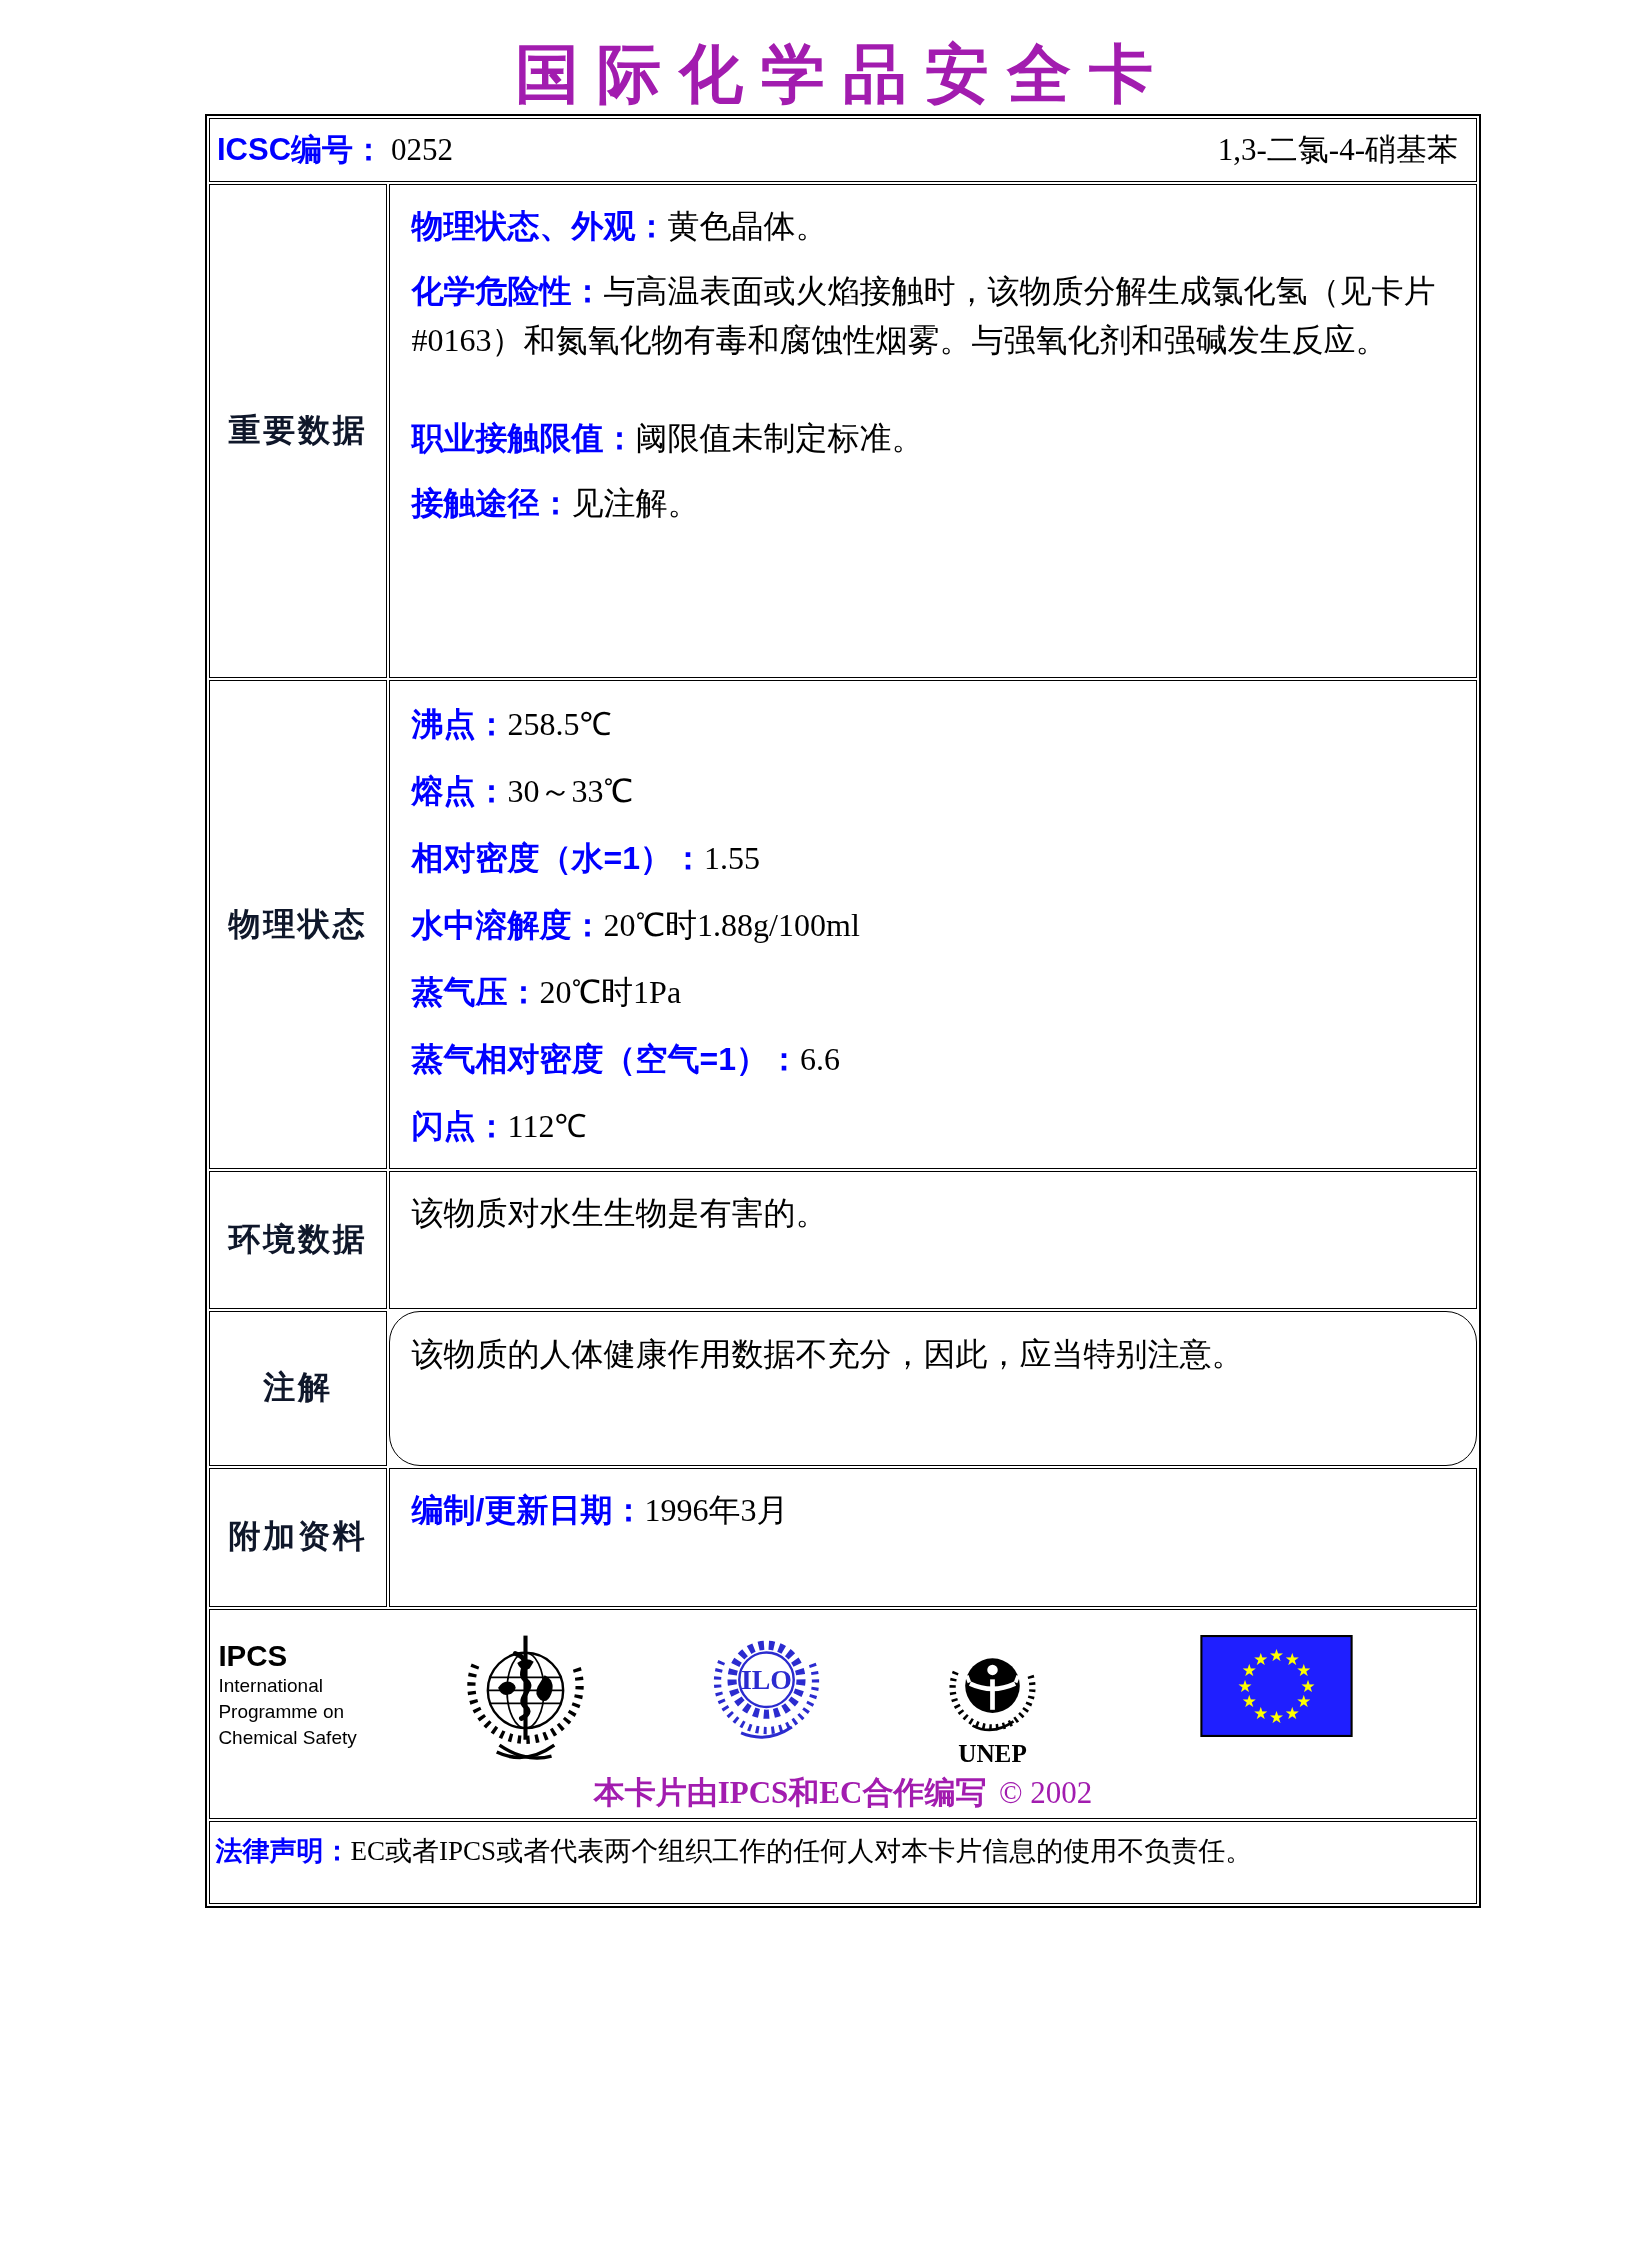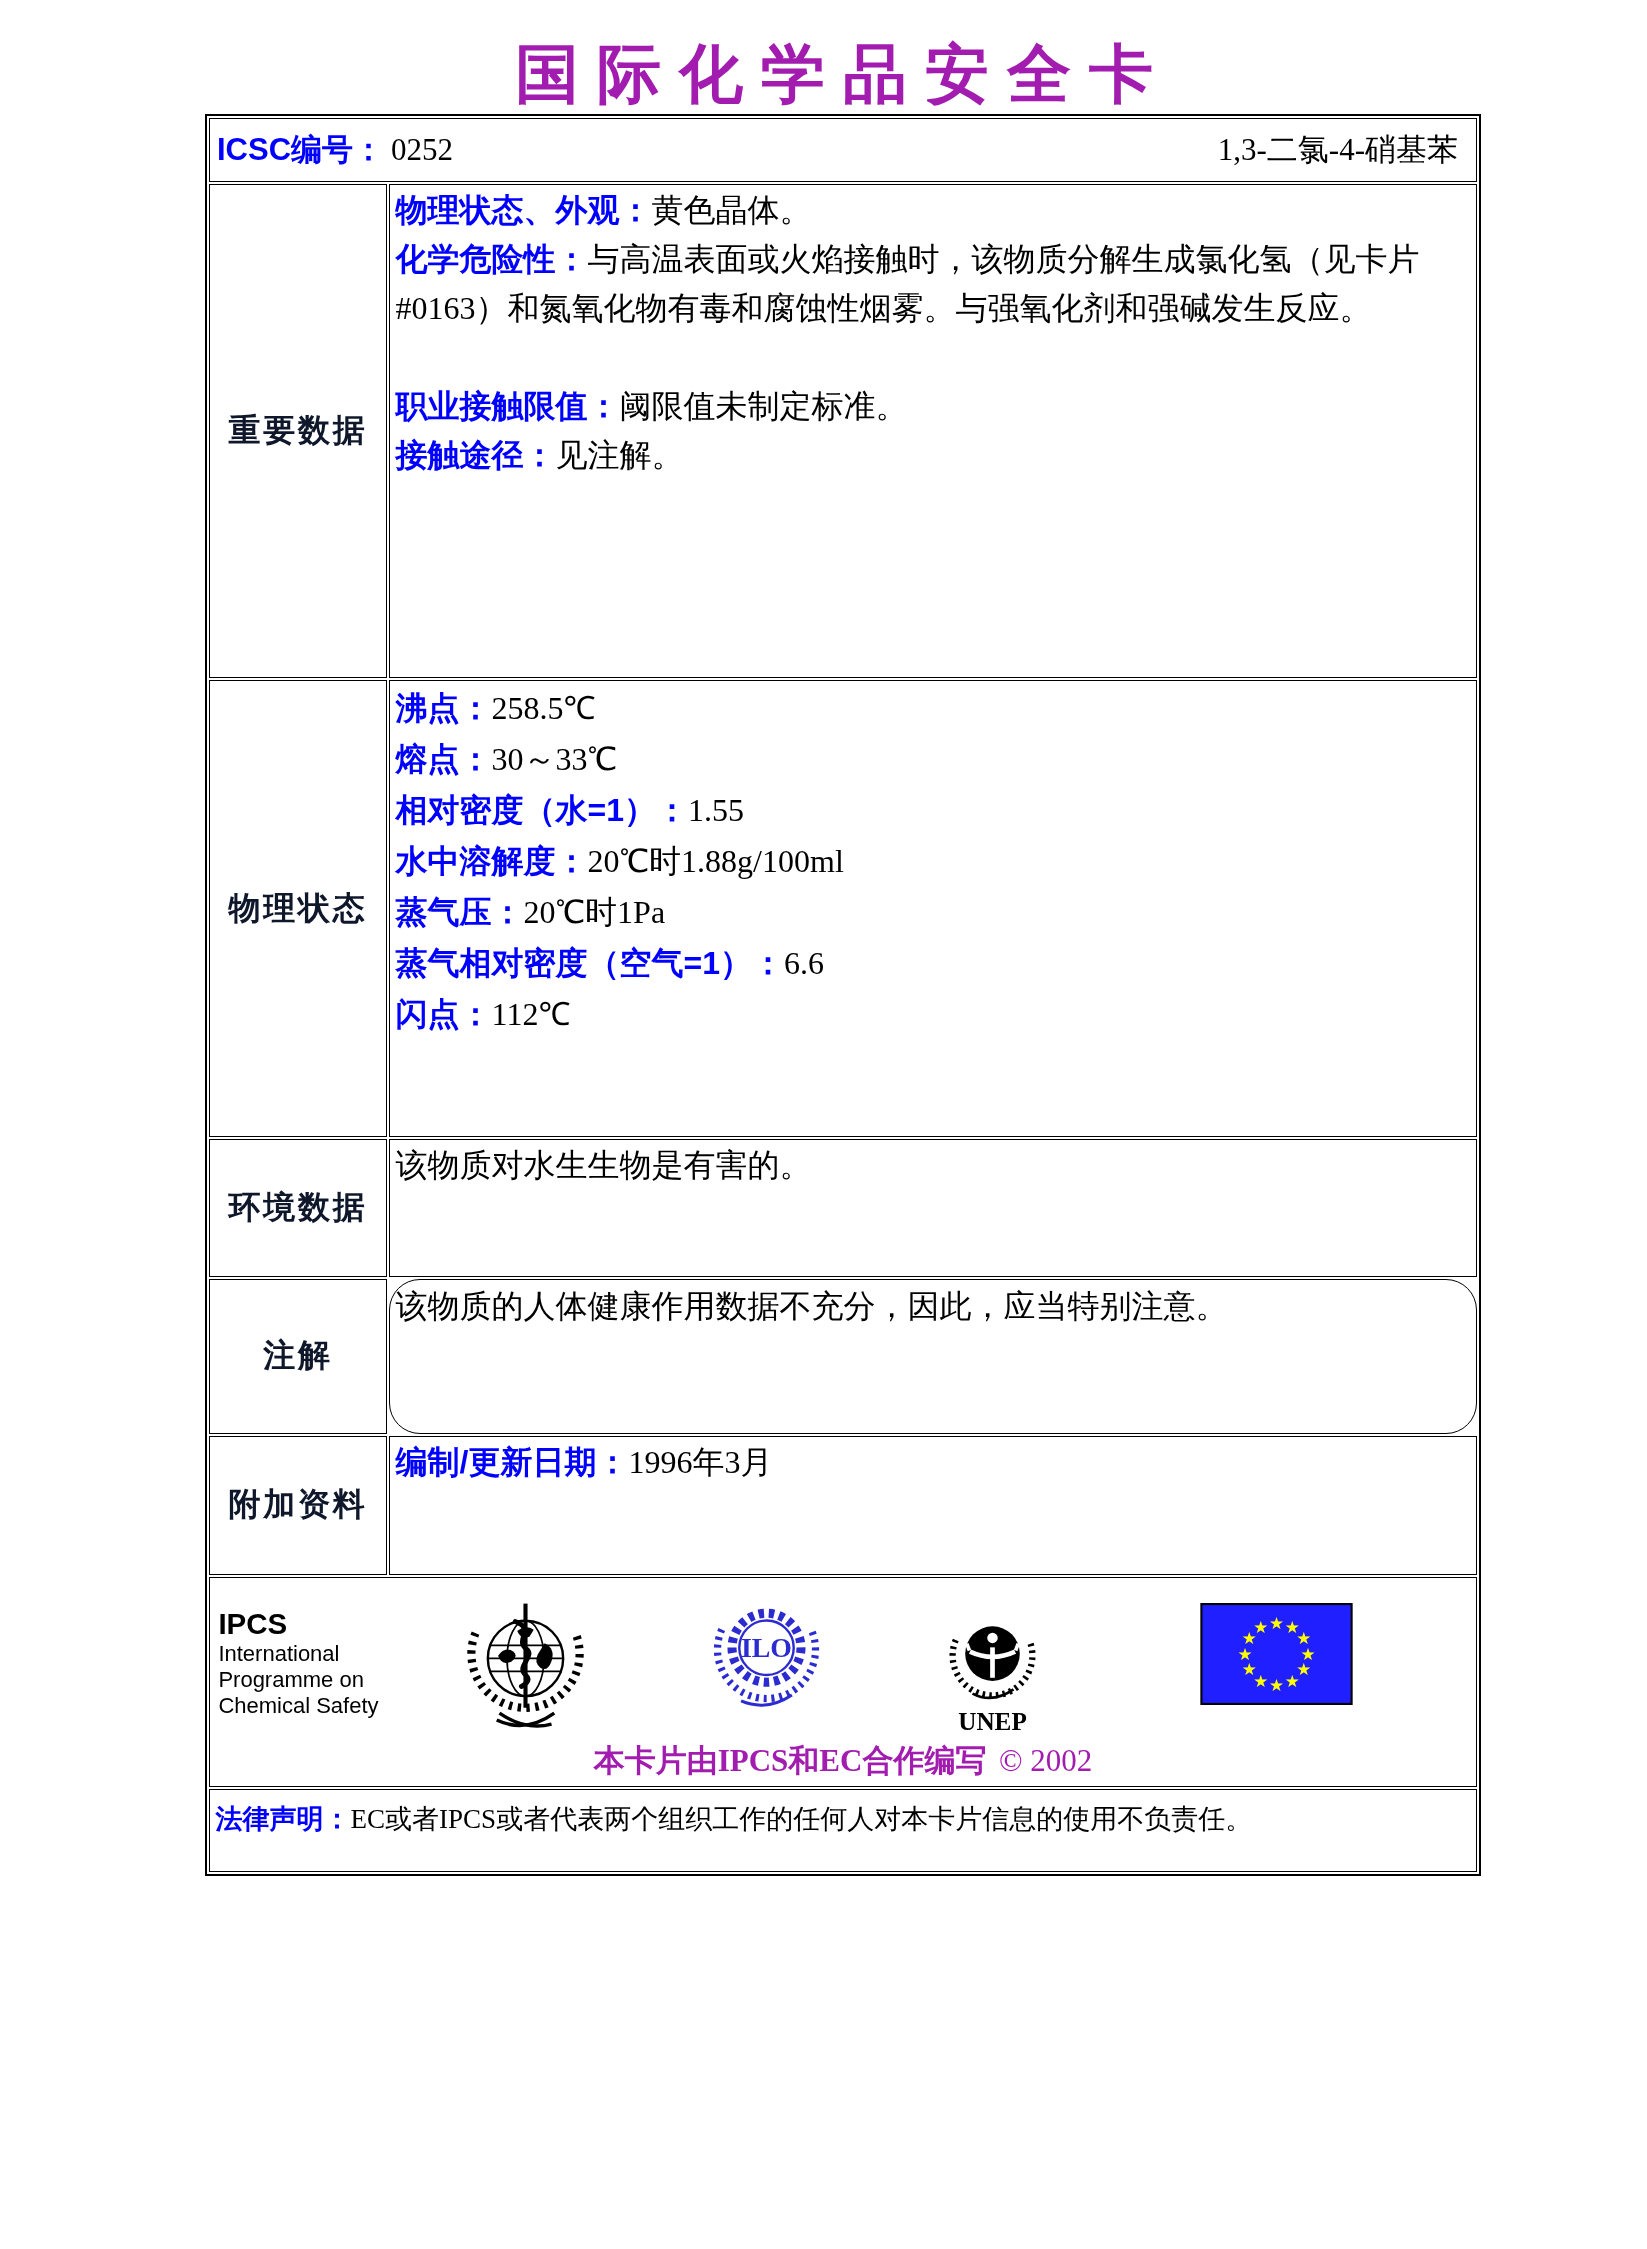--- a/index.html
+++ b/index.html
@@ -28,33 +28,33 @@
   .hdr { display:flex; justify-content:space-between; align-items:center; }
   .hdr-left .num { margin-left:7px; }
   .hdr-right { text-align:right; }
 
   .label-cell {
     vertical-align:middle; text-align:center;
     color:#0f172a; font-family:"Liberation Sans", sans-serif; font-weight:700;
     font-size:32px; letter-spacing:2.8px; padding:0 2.8px;
   }
   .content-cell { padding:1.4px 7px 0 5.6px; font-size:32px; }
-  .content-cell p { margin:0; line-height:49px; }
+  .content-cell p { margin:16px; line-height:49px; }
   .row-important .content-cell { height:491px; }
   .row-physical  .content-cell { height:453px; }
   .row-physical  .content-cell p { line-height:51px; }
   .row-environment .content-cell { height:135px; }
   .row-notes      .content-cell { height:151px;border-radius:31px; }
   .row-additional .content-cell { height:136px; }
   .content-cell p.gap { margin-top:49px; }
 
   .logos-cell { height:204px; position:relative; }
   .ipcs-block { position:absolute; left:8.4px; top:29.5px; font-family:"Liberation Sans", sans-serif; }
   .ipcs-acronym { font-weight:700; font-size:29.5px; line-height:34px; }
-  .ipcs-line { font-size:22px; line-height:26px; }
+  .ipcs-line { font-size:19px; line-height:26px; }
   .who-logo  { position:absolute; left:247px;  top:15.4px; width:137px; height:150px; }
   .ilo-logo  { position:absolute; left:496px;  top:14px; width:121px; height:126px; }
   .unep-logo { position:absolute; left:730px; top:12.6px; width:105px; height:161px; }
   .eu-flag   { position:absolute; left:990px; top:25px; width:153px; height:102px; }
   .logo-caption {
     position:absolute; left:0; right:0; bottom:4.2px; text-align:center;
     color:#a21caf; font-size:31px;
   }
   .logo-caption .cap-main { font-weight:700; }
   .logo-caption .cap-copy { font-weight:400; margin-left:12.6px; }

